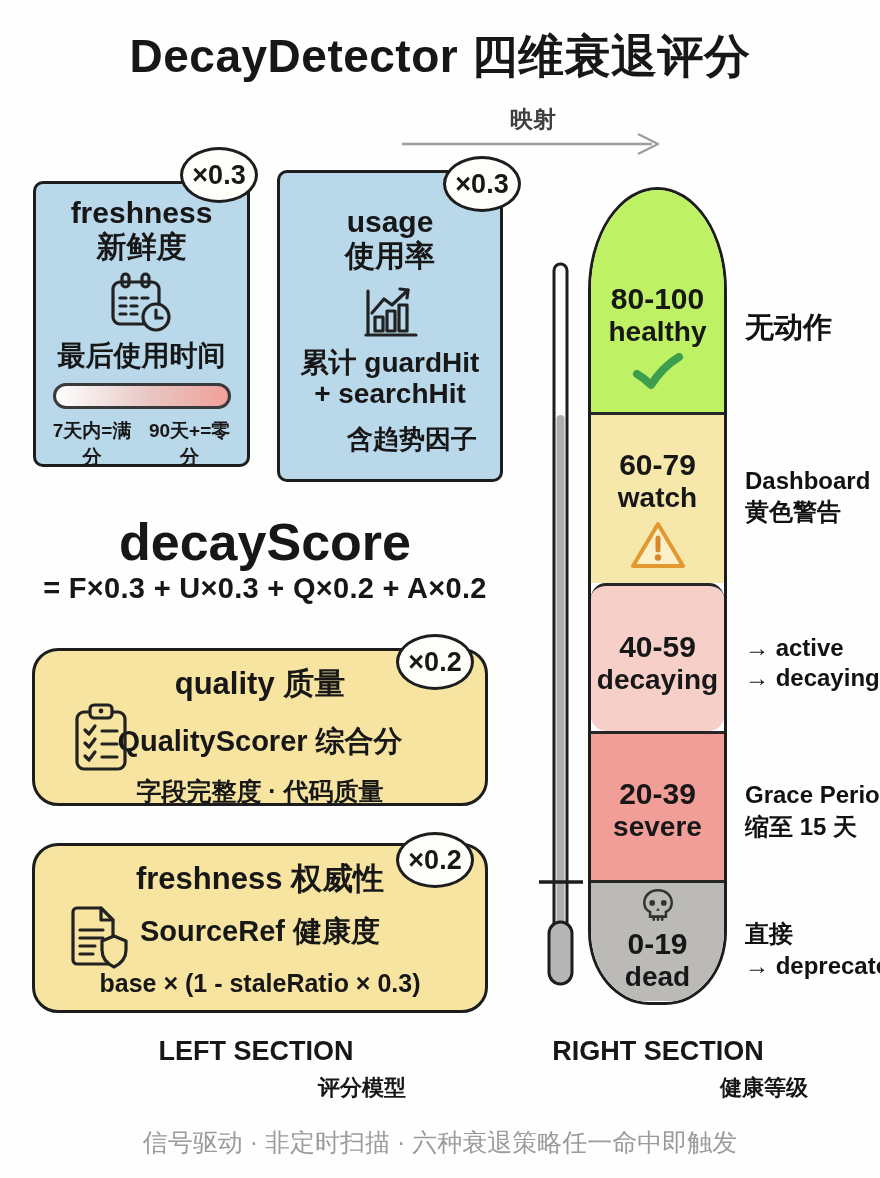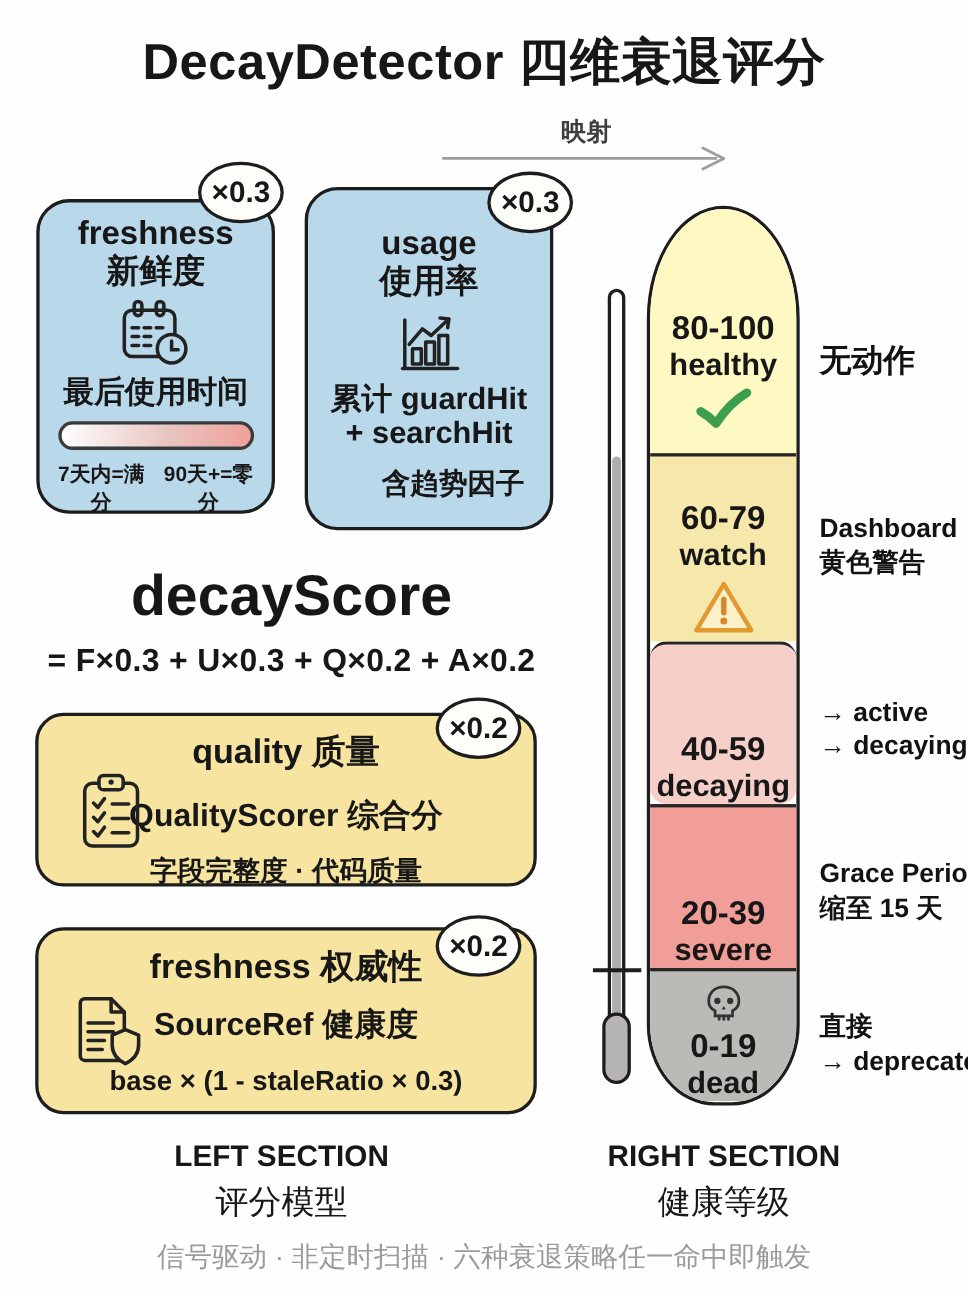--- a/index.html
+++ b/index.html
@@ -14,21 +14,21 @@
   .page-title{
     top:26px;left:0;width:880px;text-align:center;
     font-size:46px;font-weight:800;letter-spacing:0.5px;
   }
   
   .map-label{top:104px;left:400px;width:266px;text-align:center;
     font-size:23px;font-weight:600;color:#3f3f3f;}
   .map-arrow{top:130px;left:400px;}
   
   .card{
-    position:absolute;border:3.5px solid #1d1d1d;border-radius:30px;
+    position:absolute;border:3.5px solid #1d1d1d;border-radius:10px;
     box-sizing:border-box;text-align:center;
   }
   .card-freshness{left:33px;top:181px;width:217px;height:286px;padding-top:12px;}
   .card-usage{left:277px;top:170px;width:226px;height:312px;padding-top:32px;}
   .card-quality{left:32px;top:648px;width:456px;height:158px;border-radius:26px;}
   .card-authority{left:32px;top:843px;width:456px;height:170px;border-radius:26px;}
   .badge{
     position:absolute;background:#fdfdfa;border:3.5px solid #1d1d1d;border-radius:50%;
     display:flex;align-items:center;justify-content:center;
     font-size:27px;font-weight:800;z-index:6;
@@ -56,30 +56,30 @@
   .wide-title{margin-top:16px;font-size:31px;font-weight:800;line-height:34px;}
   .wide-desc{margin-top:21px;font-size:29px;font-weight:800;}
   .wide-note{margin-top:13px;font-size:25px;font-weight:700;}
   .quality-icon{left:38px;top:52px;}
   .authority-icon{left:30px;top:58px;}
   .auth-desc{margin-top:16px;}
   .auth-note{margin-top:17px;font-weight:800;}
   
   .formula{left:40px;top:512px;width:450px;text-align:center;}
   .formula-heading{font-size:52px;font-weight:800;}
-  .formula-expr{margin-top:13px;font-size:29px;font-weight:800;letter-spacing:0.3px;}
+  .formula-expr{margin-top:0;font-size:29px;font-weight:800;letter-spacing:0.3px;}
   
   .thermo{
     left:588px;top:187px;width:139px;height:818px;
     position:absolute;box-sizing:border-box;
     border:3.5px solid #1d1d1d;overflow:hidden;background:#fff;
     border-radius:70px 70px 62px 62px / 104px 104px 74px 74px;
   }
   .seg{width:100%;box-sizing:border-box;display:flex;flex-direction:column;align-items:center;text-align:center;}
-  .seg+.seg{border-top:3px solid #262626;justify-content:flex-end;}
+  .seg+.seg{border-top:3px solid #262626;}
   .seg-1{height:222px;padding-top:92px;}
   .seg-2{height:171px;padding-top:33px;}
   .seg-3{height:148px;padding-top:44px;}
   .seg-4{height:149px;padding-top:43px;}
   .seg-5{height:121px;padding-top:4px;}
   .seg-range{font-size:30px;font-weight:800;line-height:34px;}
   .seg-label{font-size:28px;font-weight:800;line-height:32px;}
   .seg-icon{margin-top:5px;}
   
   .side-label{position:absolute;left:745px;width:135px;font-weight:800;color:#121212;}
@@ -87,21 +87,21 @@
   .side-2{top:465px;font-size:24px;line-height:31px;}
   .side-3{top:633px;font-size:24px;line-height:30px;}
   .side-4{top:779px;font-size:24px;line-height:32px;}
   .side-5{top:918px;font-size:24px;line-height:32px;}
   .side-label span{display:block;white-space:nowrap;}
   
   .section-label{position:absolute;top:1036px;width:300px;text-align:center;}
   .section-left{left:106px;}
   .section-right{left:508px;}
   .section-title{font-size:27px;font-weight:800;line-height:31px;}
-  .section-sub{margin-top:6px;font-size:30px;font-weight:400;}
+  .section-sub{margin-top:6px;font-size:22px;font-weight:700;text-align:right;}
   .footer{
     top:1126px;left:0;width:880px;text-align:center;
     font-size:25px;font-weight:500;color:#9b9b9b;
   }
 </style>
 </head>
 <body>
 
 <div id="canvas">
 
@@ -209,21 +209,21 @@
   <div class="abs" style="left:538px;top:250px;">
     <svg width="46" height="745" viewBox="0 0 46 745">
       <rect x="16" y="14" width="13" height="668" rx="6.5" fill="#fcfcfa" stroke="#1d1d1d" stroke-width="3"></rect>
       <rect x="18.5" y="165" width="8" height="512" rx="4" fill="#aeaeae"></rect>
       <rect x="11" y="672" width="23" height="62" rx="11.5" fill="#b6b5b3" stroke="#1d1d1d" stroke-width="3"></rect>
       <line x1="1" y1="632" x2="45" y2="632" stroke="#1d1d1d" stroke-width="3.5"></line>
     </svg>
   </div>
 
   <div class="thermo">
-    <div class="seg seg-1" style="background: #fef9c3; text-align: center;">
+    <div class="seg seg-1" style="background: #bef264; text-align: center;">
       <div class="seg-range">80-100</div>
       <div class="seg-label">healthy</div>
       <div class="seg-icon">
         <svg width="54" height="38" viewBox="0 0 54 38" fill="none">
           <path d="M6 21 C13 25 17 29 20 32 C27 21 38 10 48 4" stroke="#3d9e4e" stroke-width="8" stroke-linecap="round" stroke-linejoin="round"></path>
         </svg>
       </div>
     </div>
     <div class="seg seg-2" style="background: rgb(245, 232, 170);">
       <div class="seg-range">60-79</div>

